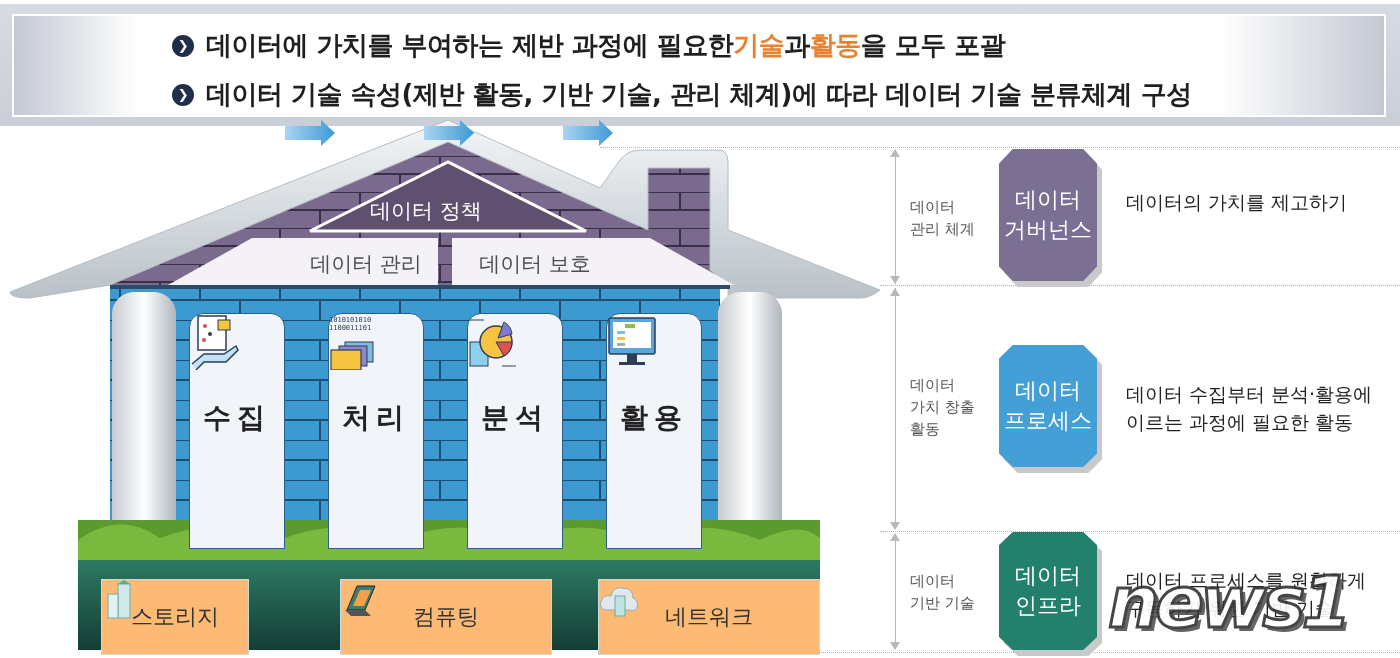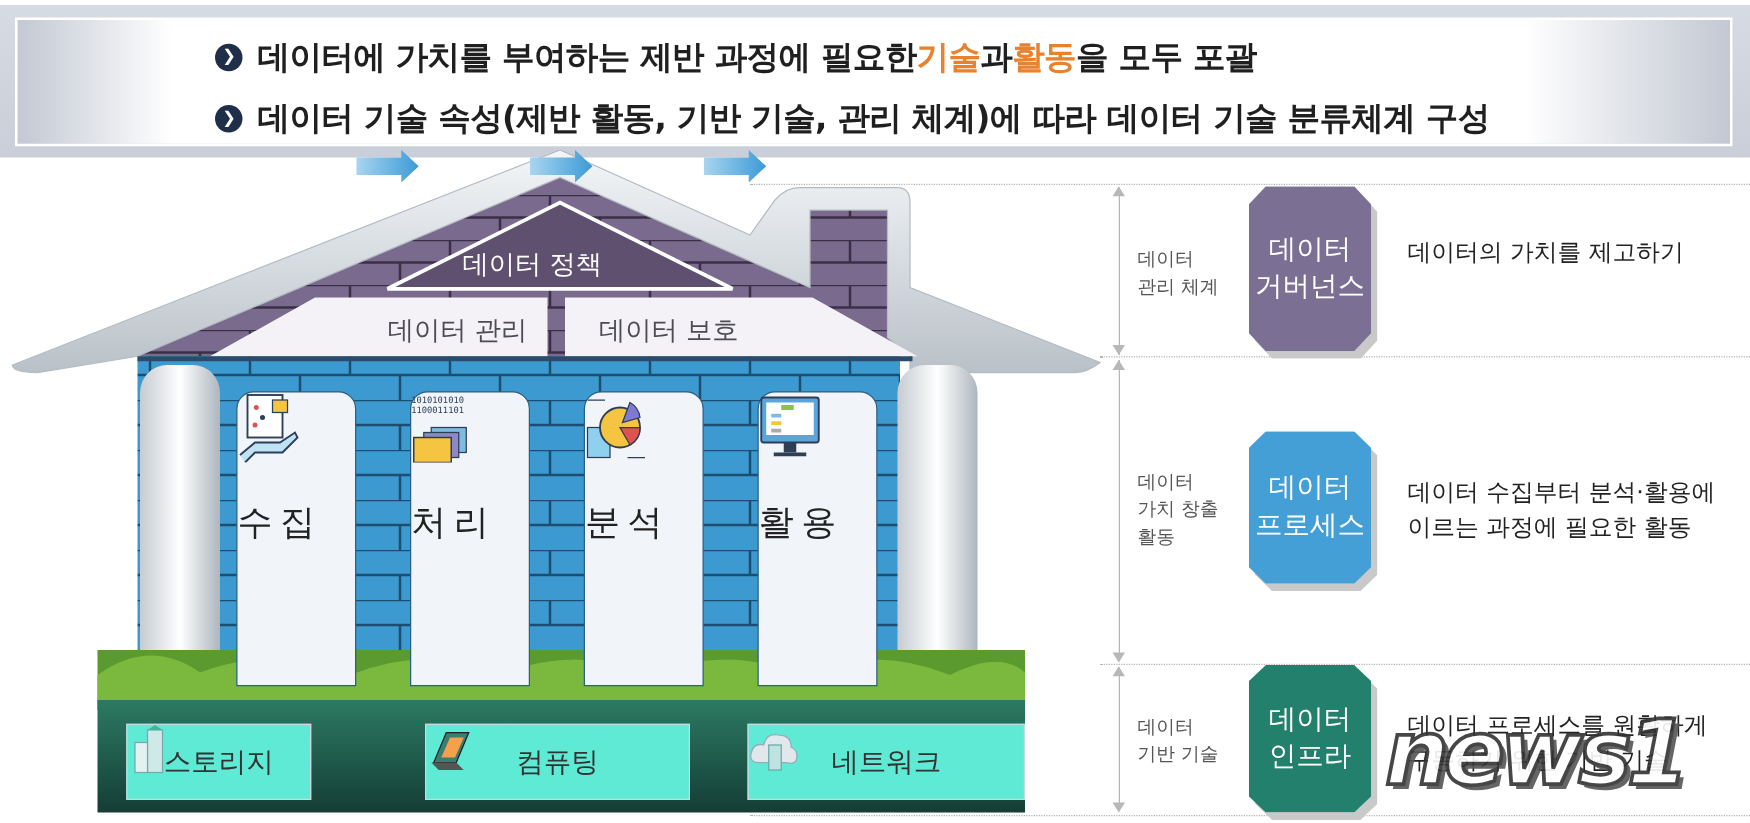--- a/index.html
+++ b/index.html
@@ -39,28 +39,28 @@
   }
   .band-label {
     position: absolute; color: #4c4c55; font-size: 21px; text-align: center;
   }
   .pillar {
     position: absolute; top: 193px; width: 96px; height: 236px;
     background: #f1f5fa; border-radius: 14px 14px 0 0;
     border: 1px solid #2b5f86;
   }
   .pillar-label {
-    position: absolute; top: 85px; width: 100%; 
-    font-size: 28px; font-weight: normal; color: #222; letter-spacing: 6px;
+    position: absolute; top: 85px; width: 100%; text-align: center;
+    font-size: 28px; font-weight: bold; color: #222; letter-spacing: 6px;
   }
   .pillar-icon { position: absolute; left: 24px; top: 160px; width: 50px; height: 56px; }
   .arrow { position: absolute; top: 278px; width: 50px; height: 26px; }
 
   .ground-box {
-    position: absolute; top: 459px; height: 61px; background: #5eead4;
+    position: absolute; top: 459px; height: 76px; background: #fdba74;
     border: 1px solid #c8dadd; display: flex; align-items: center; justify-content: center;
     font-size: 22px; color: #333;
   }
   .ground-box .gicon { width: 40px; height: 40px; margin-right: 22px; }
 
   
   .divider-dotted {
     position: absolute; left: 600px; width: 800px; border-top: 1px dotted #b5b5b5;
   }
   .vline { position: absolute; left: 895px; width: 1px; background: #b8b8b8; }

